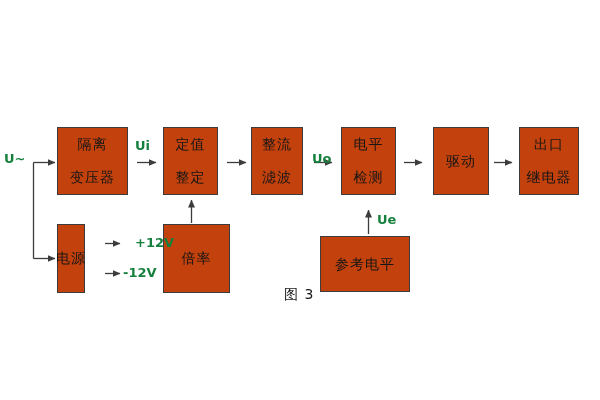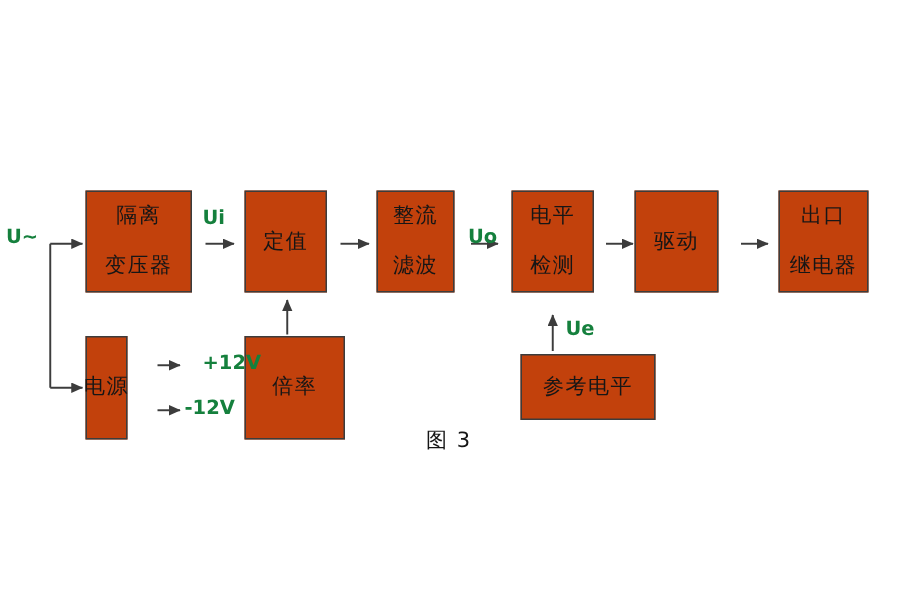--- a/index.html
+++ b/index.html
@@ -50,50 +50,51 @@
     </g>
   </svg>
 
   <div class="box" style="left:57px;top:127px;width:71px;height:68px;">
     <span>隔离</span>
     <span>变压器</span>
   </div>
 
   <div class="box" style="left:163px;top:127px;width:55px;height:68px;">
     <span>定值</span>
+    <span>整定</span>
   </div>
 
   <div class="box" style="left:251px;top:127px;width:52px;height:68px;">
     <span>整流</span>
     <span>滤波</span>
   </div>
 
   <div class="box" style="left:341px;top:127px;width:55px;height:68px;">
     <span>电平</span>
     <span>检测</span>
   </div>
 
-  <div class="box" style="left:423px;top:127px;width:56px;height:68px;">
+  <div class="box" style="left:433px;top:127px;width:56px;height:68px;">
     <span>驱动</span>
   </div>
 
   <div class="box" style="left:519px;top:127px;width:60px;height:68px;">
     <span>出口</span>
     <span>继电器</span>
   </div>
 
   <div class="box" style="left:57px;top:224px;width:28px;height:69px;">
     <span>电源</span>
   </div>
 
   <div class="box" style="left:163px;top:224px;width:67px;height:69px;">
     <span>倍率</span>
   </div>
 
-  <div class="box" style="left:347px;top:236px;width:90px;height:44px;">
+  <div class="box" style="left:320px;top:236px;width:90px;height:56px;">
     <span style="line-height:16px;">参考电平</span>
   </div>
 
   <div class="lbl" style="left:4px;top:151px;">U~</div>
   <div class="lbl" style="left:135px;top:138px;">Ui</div>
   <div class="lbl" style="left:312px;top:139px;margin-top:12px;">Uo</div>
   <div class="lbl" style="left:377px;top:212px;">Ue</div>
   <div class="lbl" style="left:135px;top:235px;">+12V</div>
   <div class="lbl" style="left:123px;top:265px;">-12V</div>
 

